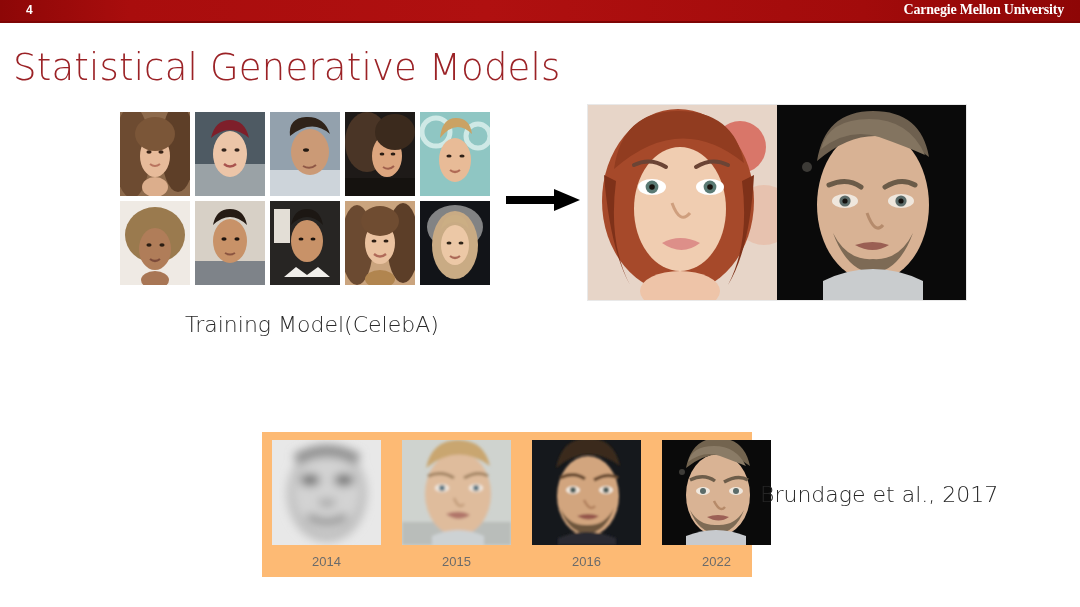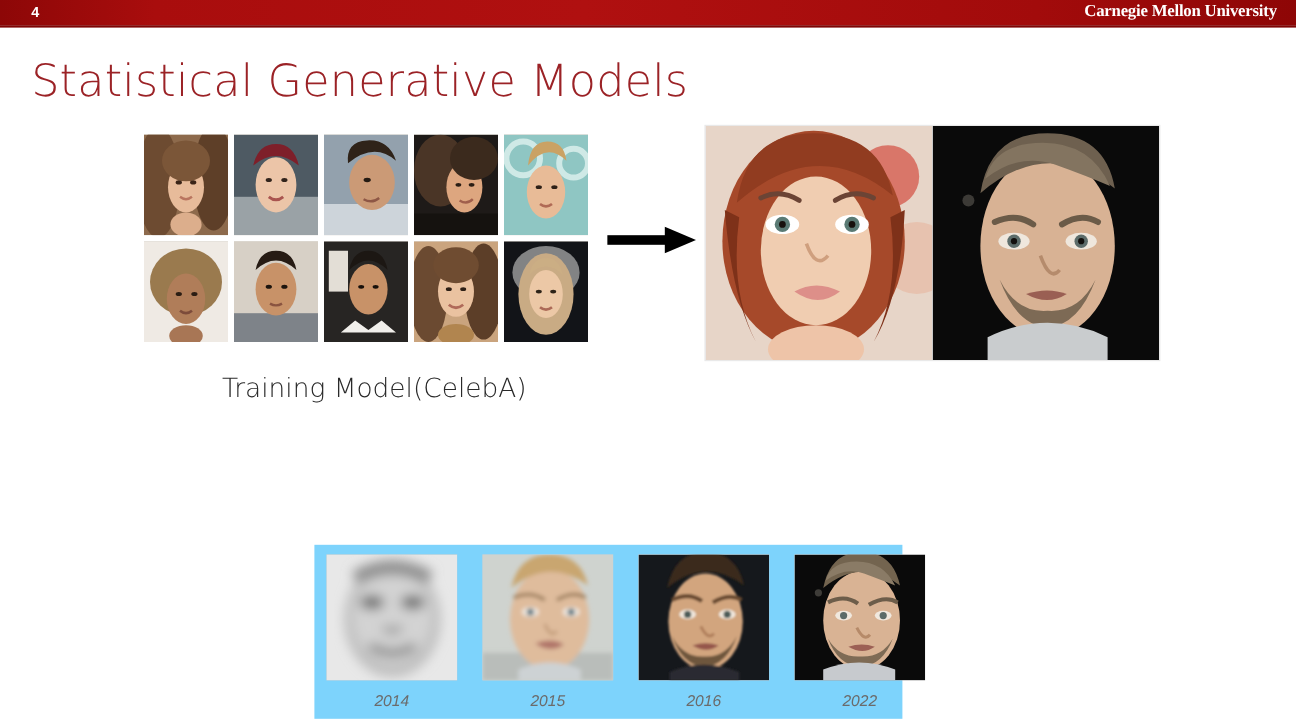--- a/index.html
+++ b/index.html
@@ -47,21 +47,21 @@
     font-weight: bold;
     color: #ffffff;
     letter-spacing: -0.2px;
     line-height: 17px;
     white-space: nowrap;
   }
 
   
   #page-title {
     position: absolute;
-    left: 26px;
+    left: 13px;
     top: 46px;
     font-family: "DejaVu Sans", sans-serif;
     font-weight: 300;
     font-size: 37px;
     color: #9b2226;
     letter-spacing: 0.2px;
     white-space: nowrap;
   }
 
   
@@ -131,25 +131,24 @@
     top: 402px;
     font-family: "DejaVu Sans", sans-serif;
     font-size: 23px;
     font-weight: 500;
     color: #1f1f1f;
     white-space: nowrap;
   }
   #progression-panel {
     position: absolute;
     left: 262px;
-    top: 454px;
+    top: 432px;
     width: 490px;
     height: 145px;
-    background: #7dd3fc;
-    font-style: italic;
+    background: #fdba74;
   }
   #progression-strip {
     position: absolute;
     left: 10px;
     top: 8px;
     display: flex;
     gap: 21px;
   }
   .prog-item {
     width: 109px;
@@ -479,14 +478,15 @@
             <path d="M45 77q11 -4 22 0 -10 7 -22 0z" fill="#9c6055"></path>
             <path d="M24 96q30 -12 60 0v9H24z" fill="#c7cace"></path>
           </svg>
         </div>
         <div class="prog-year">2022</div>
       </div>
 
     </div>
   </div>
 
+  <div id="brundage-citation">Brundage et al., 2017</div>
 
 </div>
 
 </body></html>

